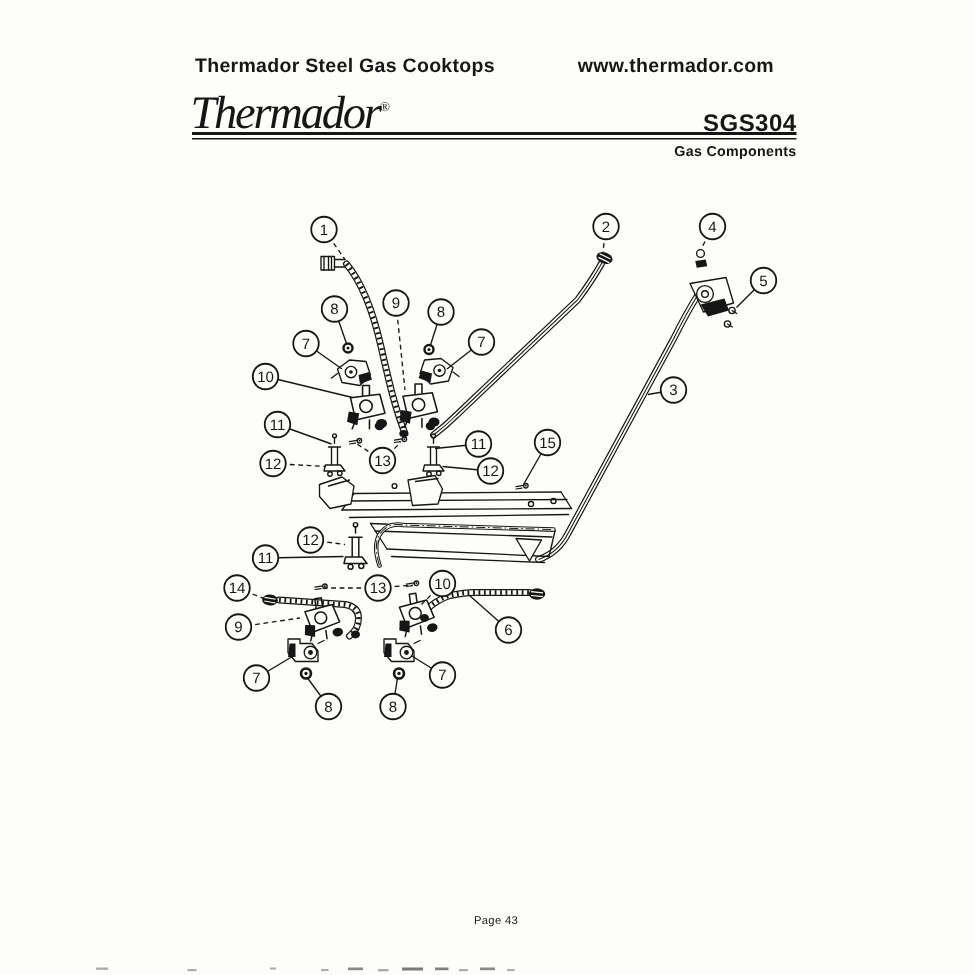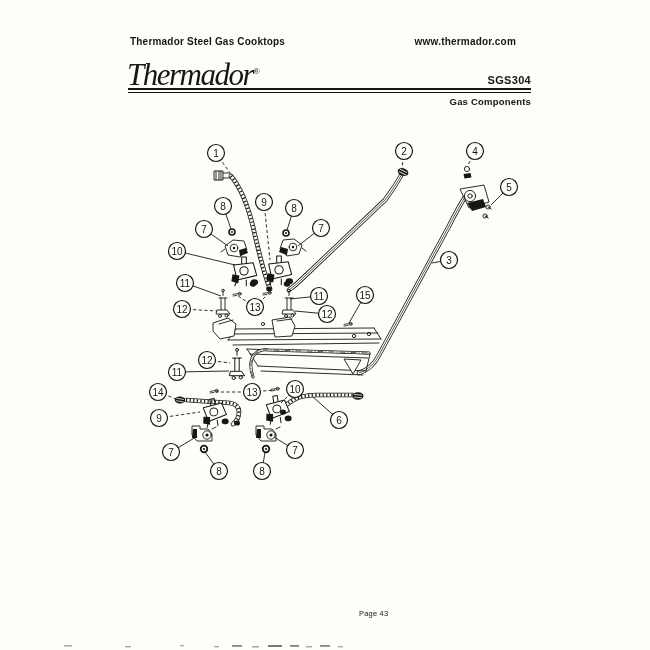--- a/index.html
+++ b/index.html
@@ -3,36 +3,36 @@
 <meta charset="utf-8">
 <style>
   html,body{margin:0;padding:0;}
   body{
     width:650px;height:650px;position:relative;overflow:hidden;
     background:#fdfdf9;
     font-family:"Liberation Sans", sans-serif;
     color:#161616;
   }
   .abs{position:absolute;}
-  .hdr-small{font-size:10px;font-weight:bold;letter-spacing:.2px;white-space:nowrap;}
+  .hdr-small{font-size:13px;font-weight:bold;letter-spacing:.2px;white-space:nowrap;}
   #header-left{left:130px;top:36px;}
   #header-right{top:36px;right:134px;}
   #brand-logo{
     left:127px;top:57px;
     font-family:"Liberation Serif", serif;
     font-style:italic;font-weight:normal;
     font-size:31px;letter-spacing:-1.5px;white-space:nowrap;
   }
   #brand-logo sup{font-size:9px;letter-spacing:0;}
-  #model-number{top:74px;right:119px;font-size:11px;font-weight:bold;letter-spacing:.3px;}
+  #model-number{top:74px;right:119px;font-size:16px;font-weight:bold;letter-spacing:.3px;}
   .rule{left:128px;width:403px;background:#161616;}
   #rule-top{top:88px;height:2.4px;}
   #rule-bottom{top:92px;height:1.4px;}
   #section-title{top:96px;right:119px;font-size:9.5px;font-weight:bold;letter-spacing:.2px;padding-left:36px;}
-  #page-footer{top:609px;left:316px;font-size:7.5px;letter-spacing:.2px;margin-left:43px;}
+  #page-footer{top:609px;left:316px;font-size:7.5px;letter-spacing:.2px;}
   #diagram-layer{left:0;top:0;}
 
   
   .ln{fill:none;stroke:#161616;stroke-width:0.9;stroke-linecap:round;stroke-linejoin:round;}
   .fw{fill:#fdfdf9;stroke:#161616;stroke-width:0.9;stroke-linejoin:round;}
   .blk{fill:#161616;stroke:none;}
   .tO{fill:none;stroke:#161616;stroke-width:4.6;stroke-linecap:round;}
   .tW{fill:none;stroke:#fdfdf9;stroke-width:3;stroke-linecap:round;}
   .tF{fill:none;stroke:#161616;stroke-width:3;stroke-dasharray:1.2 2.4;}
   .tC{fill:none;stroke:#161616;stroke-width:0.7;}

